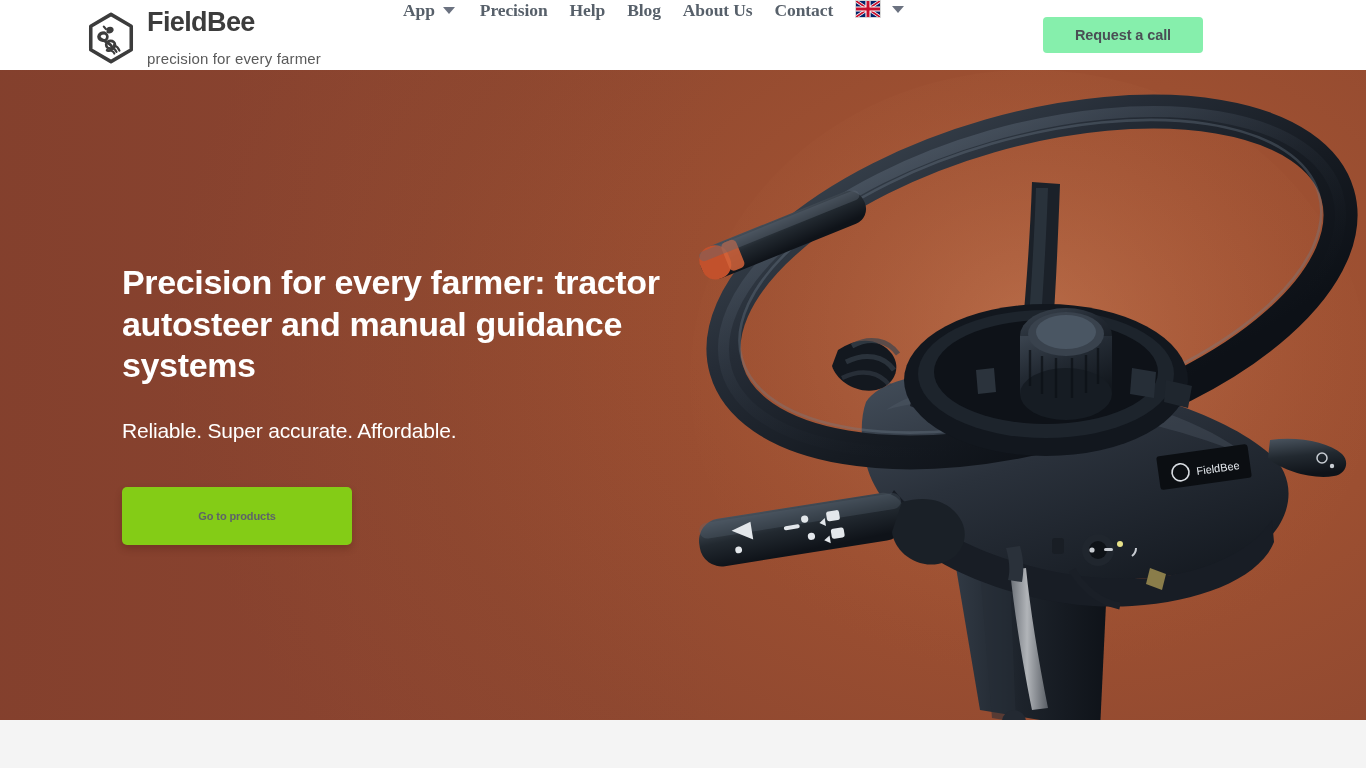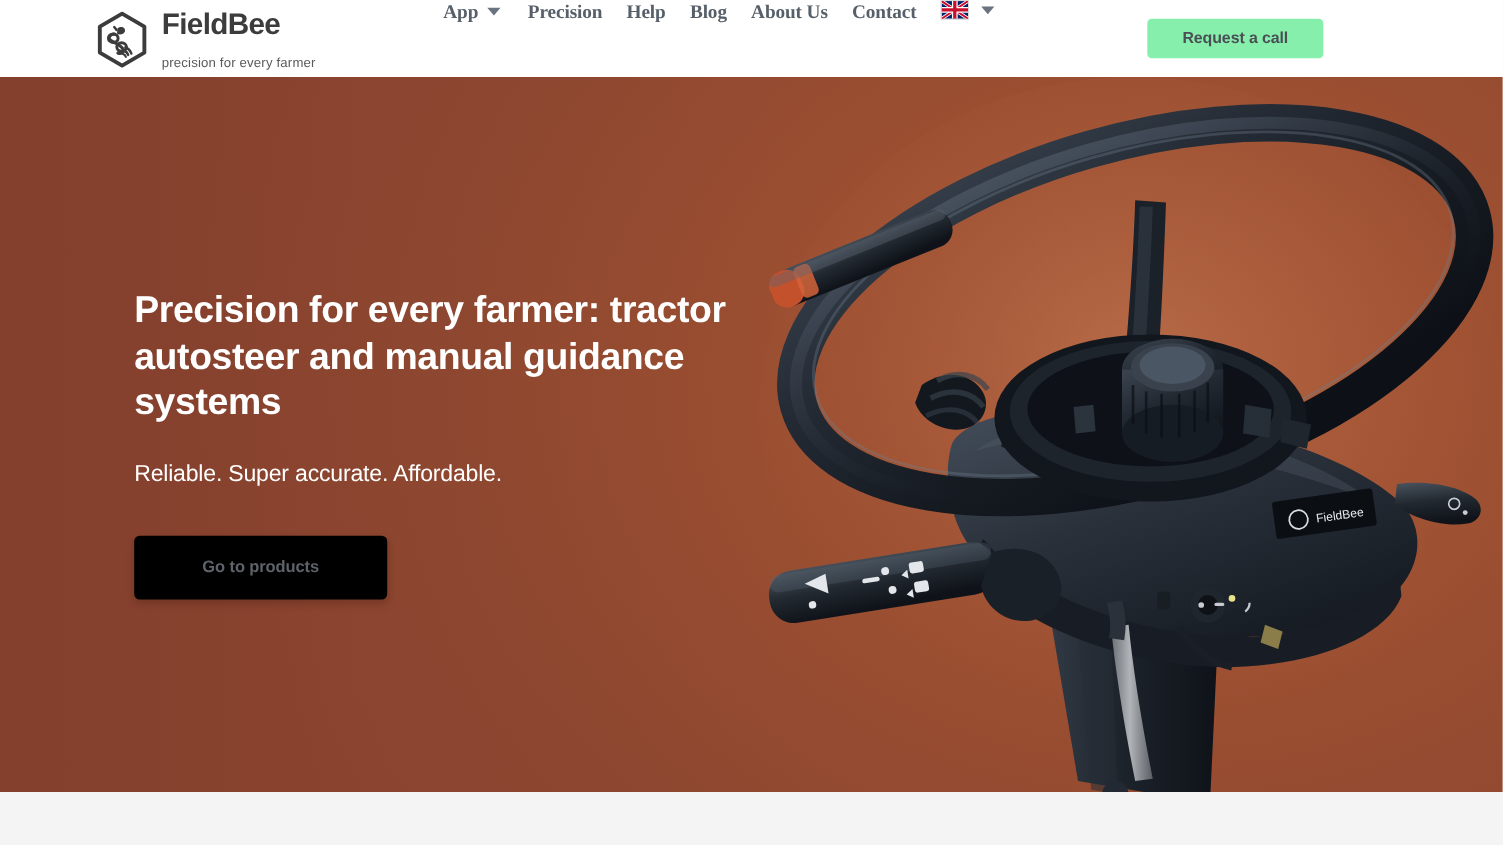--- a/index.html
+++ b/index.html
@@ -21,21 +21,21 @@
     position:absolute; left:84px; top:8px;
     display:flex; align-items:center; gap:9px;
   }
   .logo-mark{ width:54px; height:54px; display:block; }
   .logo-text{ display:flex; flex-direction:column; justify-content:center; margin-top:1px;}
   .logo-name{
     font-size:27px; font-weight:bold; color:#3c3c3c;
     letter-spacing:-0.6px; line-height:1.02;
   }
   .logo-tag{
-    font-size:12px; color:#5a5a5a; letter-spacing:0.15px;
+    font-size:15px; color:#5a5a5a; letter-spacing:0.15px;
     line-height:1.1; margin-top:14px;
   }
 
   .nav{
     position:absolute; left:403px; top:0; height:70px;
     display:flex; align-items:flex-start; gap:0px;font-family:Liberation Serif, serif;
   }
   .nav-item{
     font-size:17.5px; font-weight:bold; color:#57606a;
     letter-spacing:-0.1px;
@@ -92,22 +92,22 @@
     color:#ffffff; font-size:34px; font-weight:bold;
     line-height:41.5px; letter-spacing:-0.35px;
   }
   .hero-sub{
     color:#ffffff; font-size:21px; font-weight:normal;
     letter-spacing:-0.2px; margin-top:32px;
   }
   .hero-btn{
     margin-top:44px;
     width:230px; height:58px;
-    background:#000000; border:none; border-radius:5px;
-    color:#5d6369; font-size:15px; font-weight:bold;
+    background:#84cc16; border:none; border-radius:5px;
+    color:#5d6369; font-size:11px; font-weight:bold;
     font-family:"Liberation Sans", sans-serif;
     letter-spacing:-0.1px; cursor:pointer;
     box-shadow:0 4px 7px rgba(60,20,10,0.26);
     display:flex;align-items:center;justify-content:center;
   }
 
   .hero-img{
     position:absolute; right:-14px; top:-20px;
     width:700px; height:680px; z-index:3;
     pointer-events:none;

